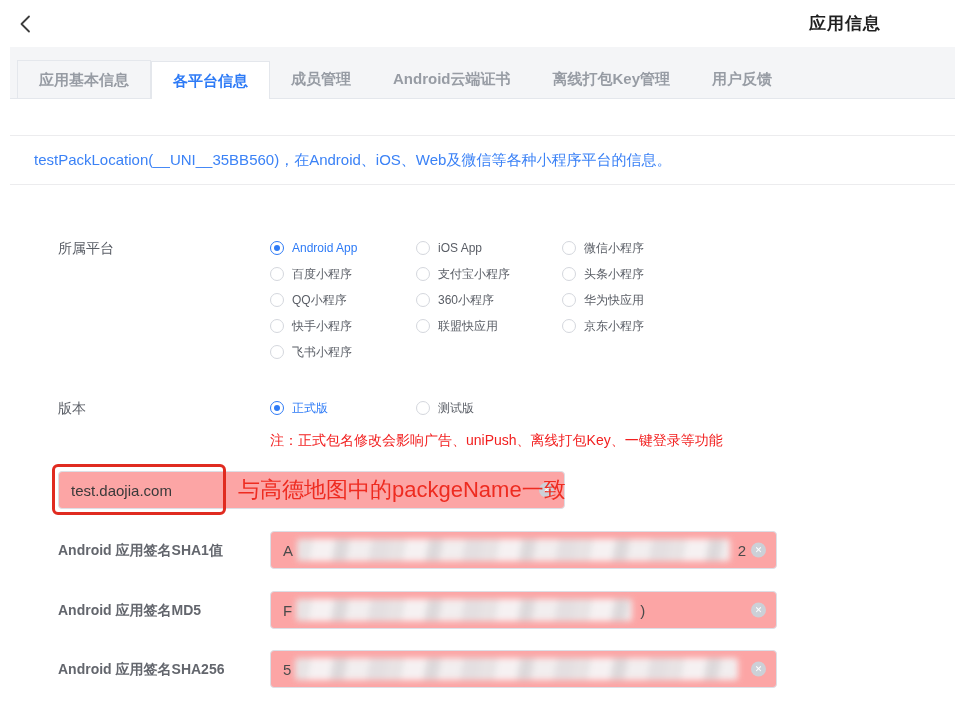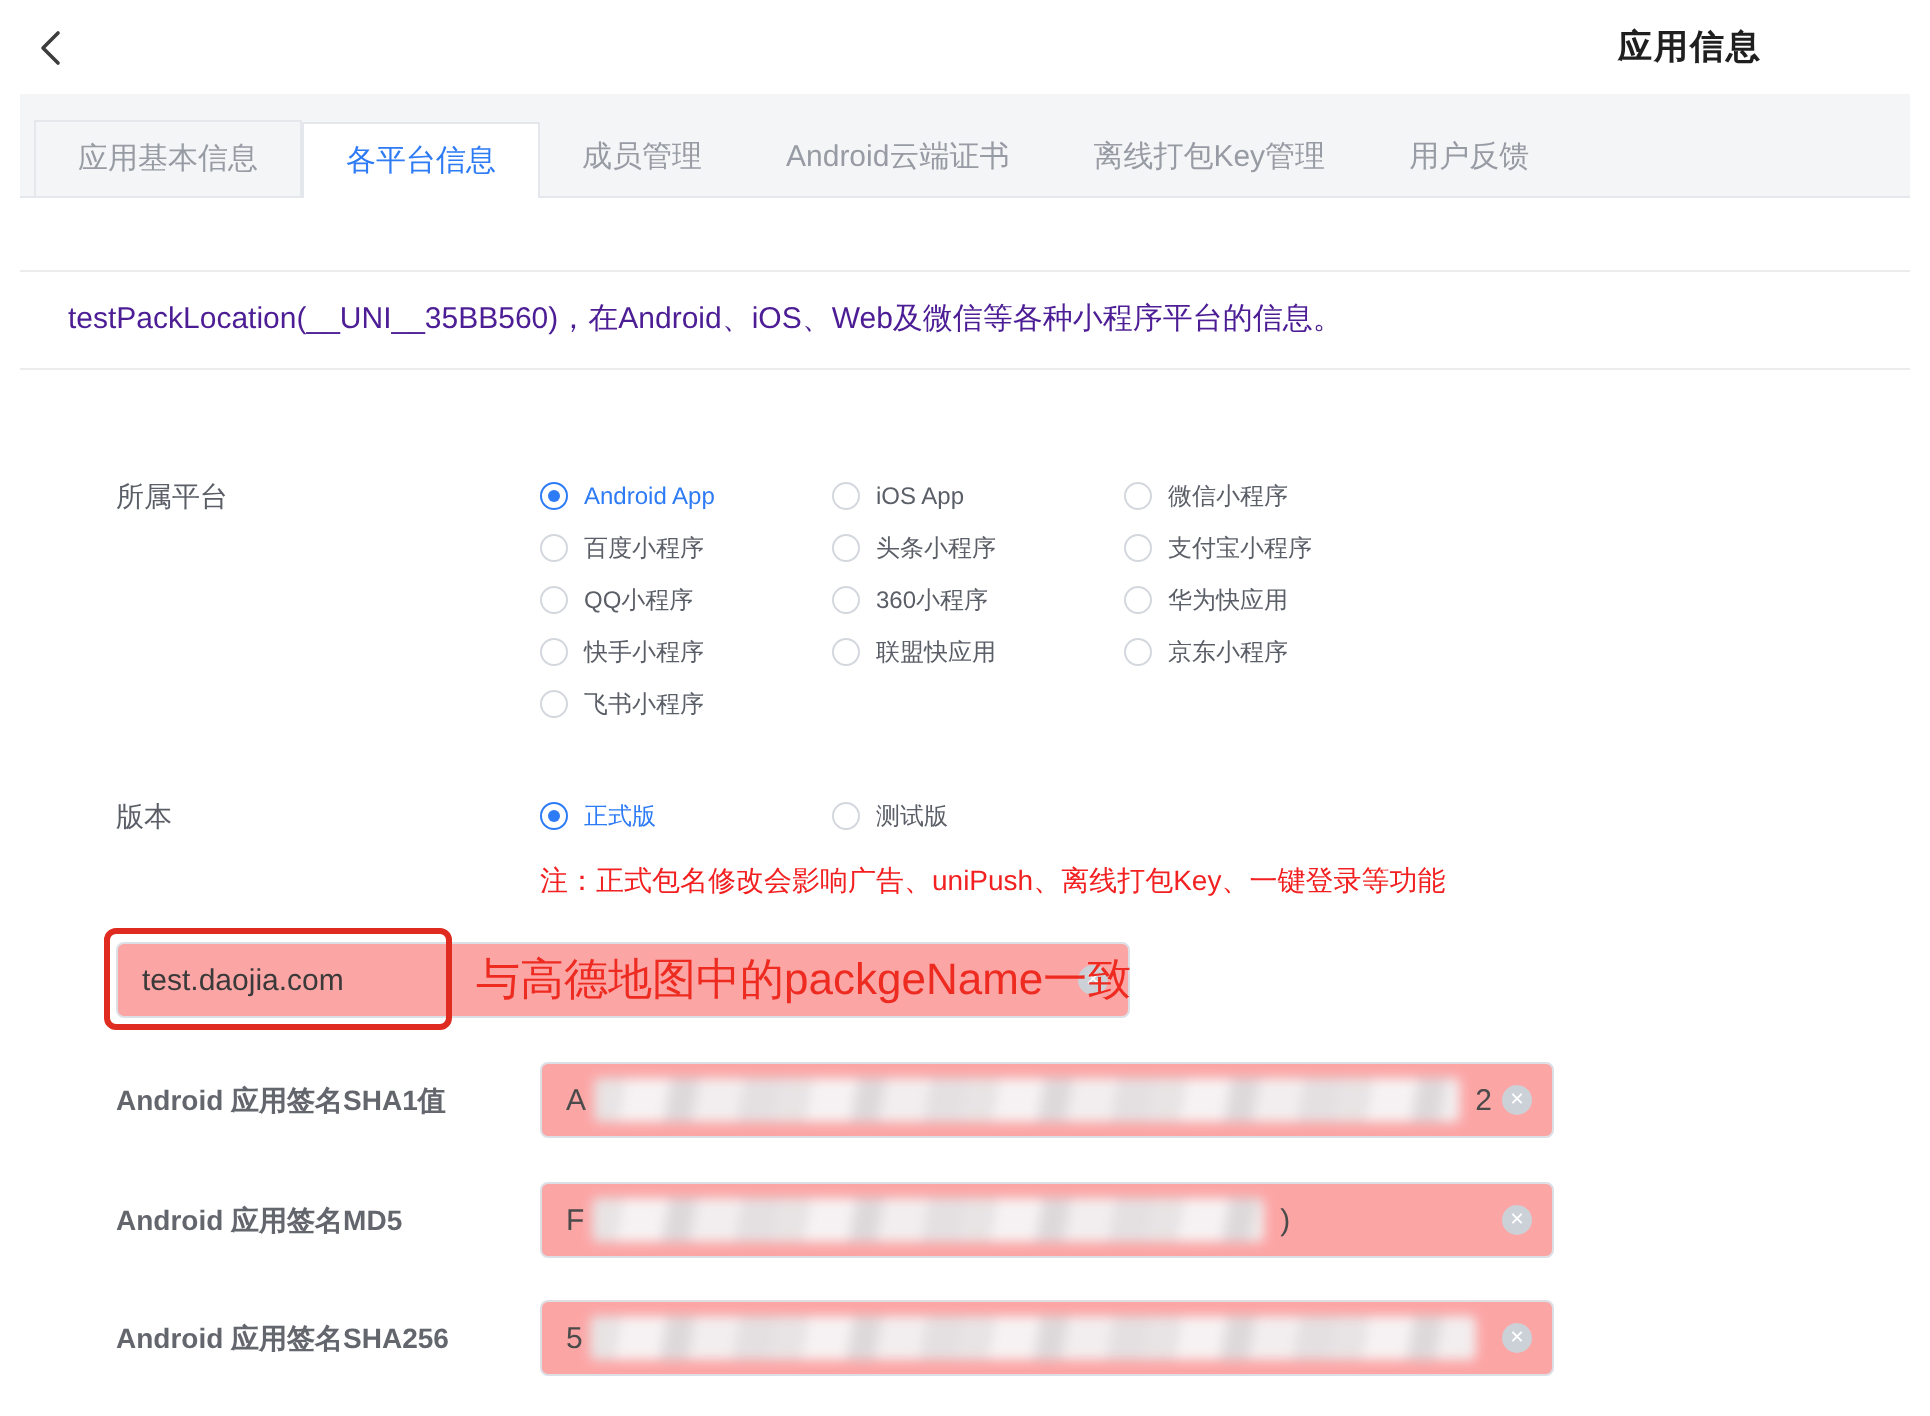--- a/index.html
+++ b/index.html
@@ -16,30 +16,30 @@
   .back-btn { width:22px; height:22px; cursor:pointer; display:flex; align-items:center; }
   .topbar-title { font-size:17px; font-weight:700; color:#1f1f1f; letter-spacing:1px;margin-left:20px; }
 
   
   .card { margin:0 10px; }
 
   
   .tabstrip { background:#f4f5f7; border-bottom:1px solid #e4e7ec; height:52px;
               display:flex; align-items:flex-end; padding-left:7px; }
   .tab { height:38px; line-height:37px; padding:0 21px; font-size:15px; color:#979ca4;
-         cursor:pointer; white-space:nowrap; }
+         cursor:pointer; white-space:nowrap;font-weight:bold; }
   .tab.boxed { border:1px solid #e4e7ec; border-bottom:none; }
   .tab.active { background:#fff; color:#2e7bf6; border:1px solid #e4e7ec; border-bottom:none;
                 margin-bottom:-1px; padding-bottom:1px; }
 
   .gap36 { height:36px; }
 
   
   .summary { border-top:1px solid #ececee; border-bottom:1px solid #ececee;
-             padding:14px 24px; font-size:15px; color:#4c1d95; line-height:20px; }
+             padding:14px 24px; font-size:15px; color:#3b82f6; line-height:20px; }
 
   
   .form { padding:50px 0 0 48px; }
   .frow { display:flex; align-items:flex-start; }
   .flabel { width:212px; flex-shrink:0; font-size:14px; color:#5a5e66; line-height:26px; }
   .flabel.mid { line-height:38px; }
   .flabel.bold { font-weight:700; color:#63666d; line-height:38px; }
 
   .radio-grid { display:grid; grid-template-columns:repeat(3,146px); }
   .radio-item { height:26px; display:flex; align-items:center; font-size:12px; color:#5a5e66; cursor:pointer; }
@@ -121,25 +121,25 @@
           <div class="radio-item">
             <span class="radio-circle"></span>
             <span>微信小程序</span>
           </div>
           <div class="radio-item">
             <span class="radio-circle"></span>
             <span>百度小程序</span>
           </div>
           <div class="radio-item">
             <span class="radio-circle"></span>
+            <span>支付宝小程序</span>
+          </div>
+          <div class="radio-item">
+            <span class="radio-circle"></span>
             <span>头条小程序</span>
-          </div>
-          <div class="radio-item">
-            <span class="radio-circle"></span>
-            <span>支付宝小程序</span>
           </div>
           <div class="radio-item">
             <span class="radio-circle"></span>
             <span>QQ小程序</span>
           </div>
           <div class="radio-item">
             <span class="radio-circle"></span>
             <span>360小程序</span>
           </div>
           <div class="radio-item">

